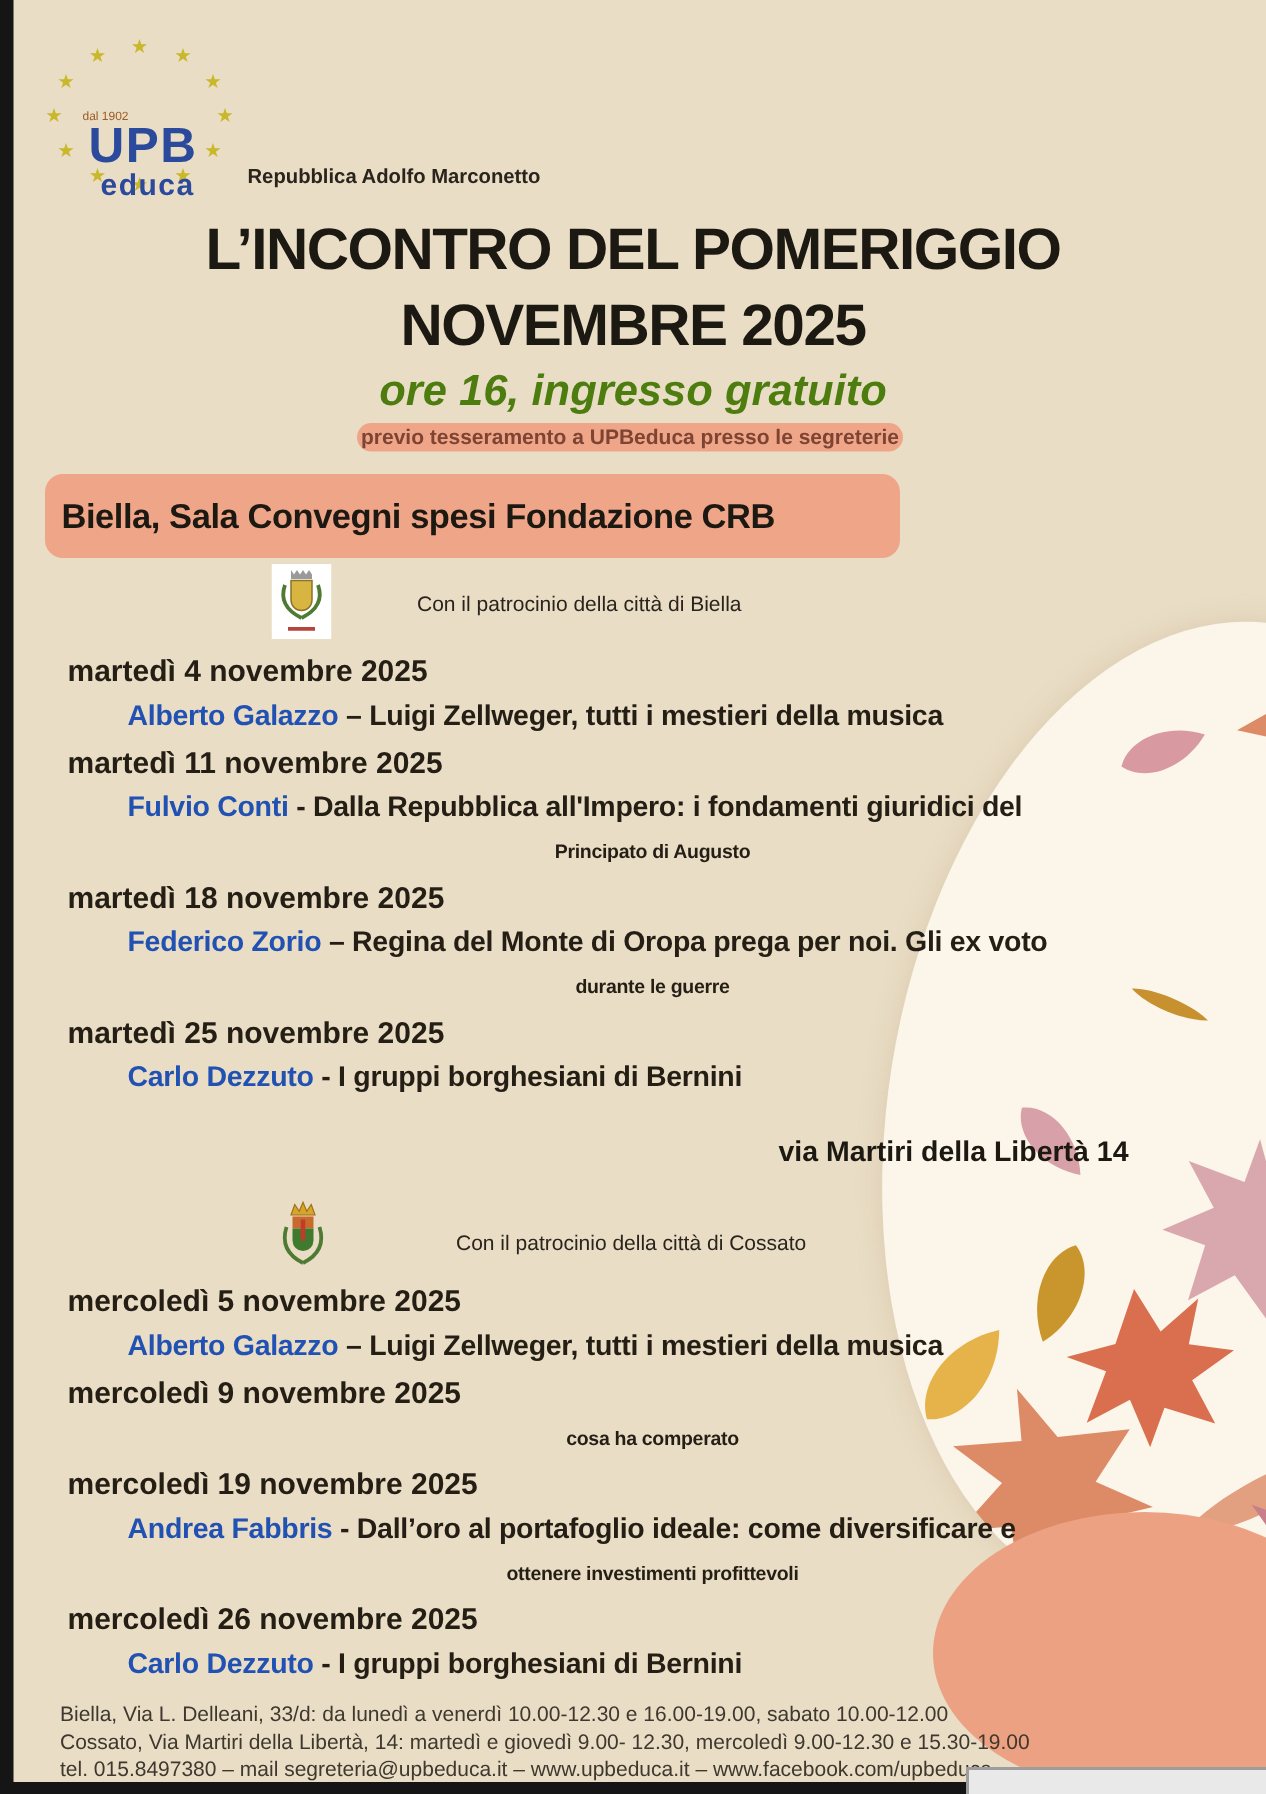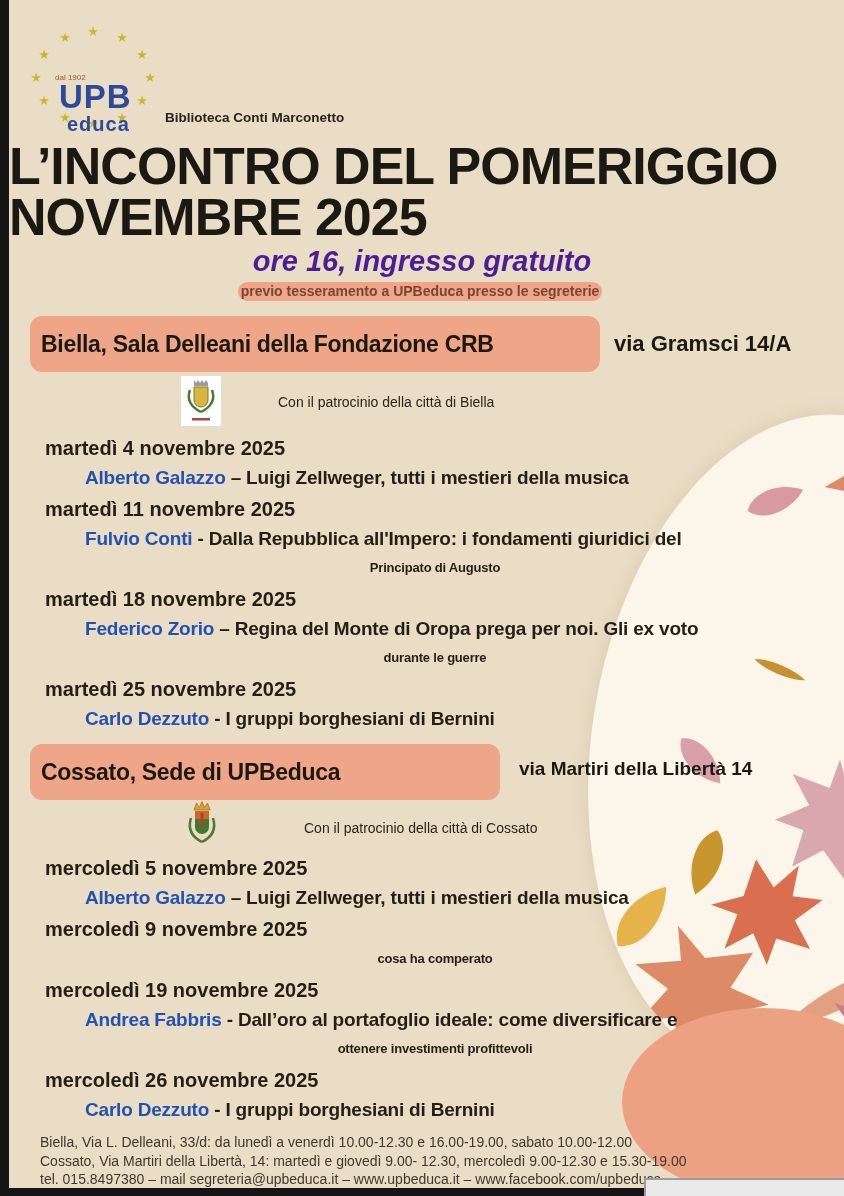--- a/index.html
+++ b/index.html
@@ -19,24 +19,24 @@
   
   .logo{position:absolute;left:25px;top:20px;width:146px;height:115px;z-index:3;}
   .star{position:absolute;font-size:13px;color:#c9b82c;transform:translate(-50%,-50%);}
   .star::before{content:"★";}
   .logo-est{position:absolute;left:30px;top:53px;font-size:8px;font-weight:normal;color:#9c5b22;}
   .logo-upb{position:absolute;left:34px;top:58px;font-size:33px;font-weight:bold;color:#2b4a9b;letter-spacing:1px;}
   .logo-educa{position:absolute;left:42px;top:93px;font-size:20px;font-weight:bold;color:#2b4a9b;letter-spacing:1px;}
   .library{position:absolute;left:165px;top:110px;font-size:13.5px;font-weight:bold;color:#2a241d;z-index:3;}
 
   
-  .title{position:absolute;left:9px;top:141px;width:826px;font-size:52px;line-height:51px;
+  .title{position:absolute;left:9px;top:141px;width:826px;text-align:center;font-size:39px;line-height:51px;
     font-weight:bold;color:#1c1812;letter-spacing:-1px;z-index:3;}
   .subtitle{position:absolute;left:9px;top:245px;width:826px;text-align:center;font-size:29px;font-weight:bold;
-    font-style:italic;color:#4c1d95;z-index:3;}
+    font-style:italic;color:#4d7c0f;z-index:3;}
   .pill{position:absolute;left:238px;top:282px;width:364px;height:19px;background:#efa587;border-radius:10px;
     text-align:center;font-size:14px;line-height:19px;font-weight:bold;color:#7d4433;z-index:3;}
 
   
   .venue-box{position:absolute;height:56px;background:#efa587;border-radius:12px;display:flex;align-items:center;
     padding-left:11px;font-size:23px;font-weight:bold;color:#1c1812;letter-spacing:-0.3px;z-index:3;}
   .venue-biella{left:30px;top:316px;width:559px;}
   .venue-cossato{left:30px;top:744px;width:459px;}
   .addr{position:absolute;font-weight:bold;color:#1c1812;z-index:4;}
   .addr-biella{left:614px;top:331px;font-size:22px;}
@@ -111,33 +111,32 @@
     <span class="star" style="left:11px;top:57px"></span>
     <span class="star" style="left:19px;top:80px"></span>
     <span class="star" style="left:40px;top:97px"></span>
     <span class="star" style="left:68px;top:103px"></span>
     <span class="star" style="left:97px;top:97px"></span>
     <span class="star" style="left:117px;top:80px"></span>
     <div class="logo-est">dal 1902</div>
     <div class="logo-upb">UPB</div>
     <div class="logo-educa">educa</div>
   </div>
-  <div class="library">Biblioteca Conti Marconetto</div>
+  <div class="library">Repubblica Adolfo Marconetto</div>
 
   <div class="title">
     <div>L’INCONTRO DEL POMERIGGIO</div>
     <div>NOVEMBRE 2025</div>
   </div>
   <div class="subtitle">ore 16, ingresso gratuito</div>
   <div class="pill">previo tesseramento a UPBeduca presso le segreterie</div>
 
   <div class="venue-box venue-biella">
-    <span>Biella, Sala Delleani della Fondazione CRB</span>
-  </div>
-  <div class="addr addr-biella">via Gramsci 14/A</div>
+    <span>Biella, Sala Convegni spesi Fondazione CRB</span>
+  </div>
 
   <div class="crest crest-biella">
     <svg width="40" height="50" viewBox="0 0 40 50">
       <rect width="40" height="50" fill="#ffffff"></rect>
       <path d="M13 4 l2 3 2-3 2 3 2-3 2 3 2-3 2 3 v3 h-14 z" fill="#9a9a9a"></path>
       <path d="M13 11 h14 v13 a7 7 0 0 1 -14 0 z" fill="#d8b441" stroke="#8a7326" stroke-width="1"></path>
       <path d="M9 14 q-5 14 11 22" stroke="#4e7a33" stroke-width="2.5" fill="none"></path>
       <path d="M31 14 q5 14 -11 22" stroke="#4e7a33" stroke-width="2.5" fill="none"></path>
       <rect x="11" y="42" width="18" height="2.5" fill="#b5443a"></rect>
     </svg>
@@ -172,23 +171,20 @@
     <div>
       <div class="evt-date">martedì 25 novembre 2025</div>
       <div class="evt-talk">
         <span class="speaker">Carlo Dezzuto</span>
         <span class="topic">- I gruppi borghesiani di Bernini</span>
       </div>
 
     </div>
   </div>
 
-  <div class="venue-box venue-cossato">
-    <span>Cossato, Sede di UPBeduca</span>
-  </div>
   <div class="addr addr-cossato">via  Martiri della Libertà 14</div>
 
   <div class="crest crest-cossato">
     <svg width="40" height="50" viewBox="0 0 40 50">
       <path d="M12 10 l2.5 -7 l3 4.5 l2.5 -6 l2.5 6 l3 -4.5 l2.5 7 z" fill="#d9a42e" stroke="#9a7318" stroke-width="0.8"></path>
       <rect x="13" y="11" width="14" height="8" fill="#c96a2d"></rect>
       <path d="M13 19 h14 v8 a7 7 0 0 1 -14 0 z" fill="#3f7a2e"></path>
       <rect x="18.5" y="13" width="3" height="14" fill="#c03b2a"></rect>
       <path d="M9 18 q-5 16 11 24" stroke="#4e7a33" stroke-width="2.5" fill="none"></path>
       <path d="M31 18 q5 16 -11 24" stroke="#4e7a33" stroke-width="2.5" fill="none"></path>

